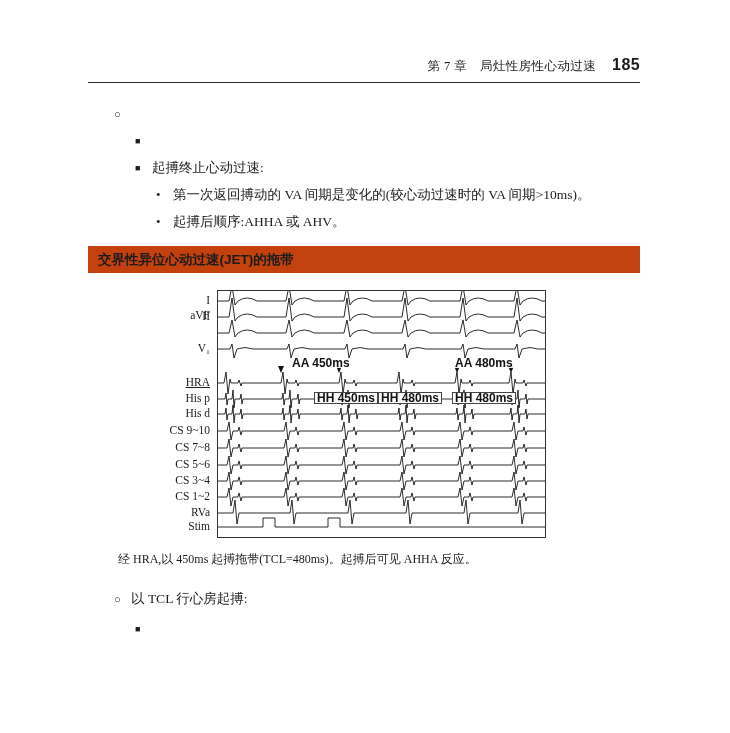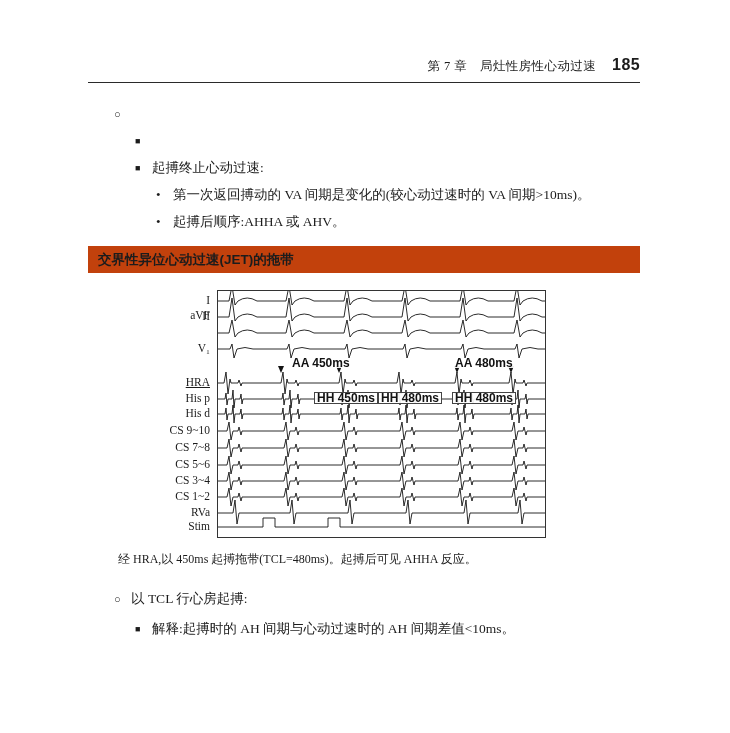--- a/index.html
+++ b/index.html
@@ -148,18 +148,17 @@
     <div class="caption">经 HRA,以 450ms 起搏拖带(TCL=480ms)。起搏后可见 AHHA 反应。</div>
 
 
     <div class="list bottom-list" id="bottom-list">
         <div class="bullet-row lvl1">
           <span class="marker m1">○</span>
           <span>以 TCL 行心房起搏:</span>
         </div>
         <div class="bullet-row lvl2">
           <span class="marker m2">■</span>
-          <span>解释:起搏时的 AH 间期与心动过速时的 AH 间期差值&lt;10ms。</span>
         </div>
       </div>
 
   </div>
 </div>
 
 </body></html>

